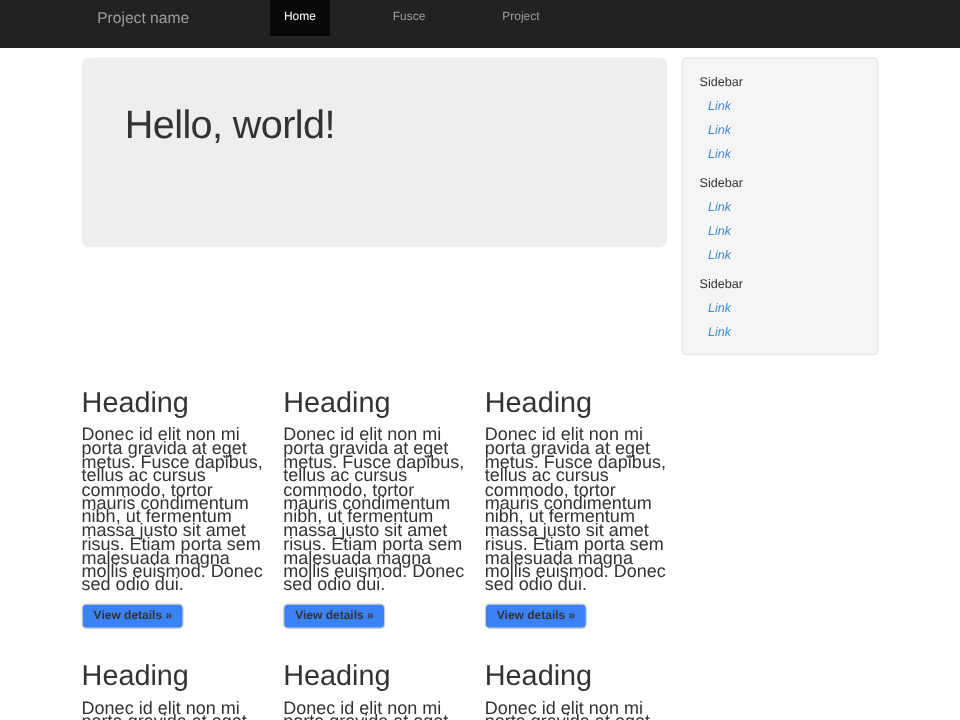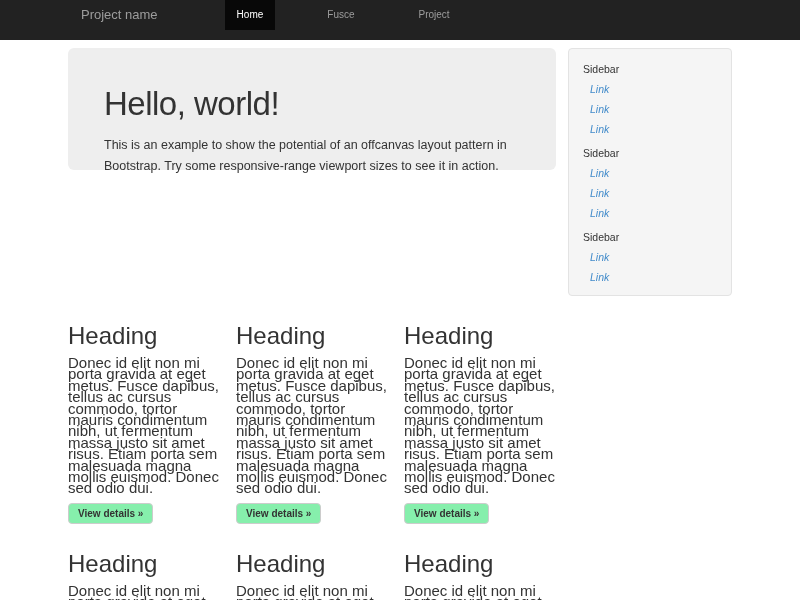--- a/index.html
+++ b/index.html
@@ -29,38 +29,38 @@
     padding:0 12px;text-decoration:none;cursor:pointer;margin-left:40px;}
   .nav li.active a{background:var(--navbar-active-bg);color:var(--navbar-active-link);}
 
   
   .container{width:664px;margin:0 auto;}
   .top-row{display:flex;margin-top:8px;}
   .main-col{width:497px;margin-right:12px;}
   .side-col{width:167px;}
 
   
-  .jumbotron{background:var(--jumbotron-bg);border-radius:6px;padding:24px 36px 28px;height:122px;}
+  .jumbotron{background:var(--jumbotron-bg);border-radius:6px;padding:24px 36px 28px;height:158px;}
   .jumbotron h1{font-size:33px;font-weight:500;letter-spacing:-.5px;margin-top:13px;color:#333;}
   .jumbotron p{font-size:12.5px;line-height:1.68;margin-top:12px;color:#333;}
 
   
   .sidebar{background:var(--sidebar-bg);border:1px solid var(--sidebar-border);
     border-radius:4px;padding:6px 0 8px;}
   .sidebar .group-heading{font-size:10.5px;color:#333;padding:8px 14px 4px;}
   .sidebar a{display:block;font-size:10.5px;color:var(--accent);
     padding:4px 14px 4px 21px;text-decoration:none;cursor:pointer;font-style:italic;}
 
   
   .cards-row{display:flex;}
   .card{width:152px;margin-right:16px;}
   .card h2{font-size:24px;font-weight:500;color:#333;margin-top:26px;}
   .card p{font-size:15px;line-height:11.4px;margin:7px 0 9px;color:#333;}
   .card .btn{display:inline-block;font-size:10px;font-weight:bold;color:#333;
-    background:#86efac;border:1px solid var(--btn-border);border-radius:4px;
+    background:#3b82f6;border:1px solid var(--btn-border);border-radius:4px;
     padding:4px 9px;cursor:pointer;font-family:inherit;}
 </style>
 </head>
 <body>
 
 <nav class="navbar">
   <div class="navbar-inner">
     <a class="brand">Project name</a>
     <ul class="nav">
         <li class="active">
@@ -75,21 +75,20 @@
       </ul>
   </div>
 </nav>
 
 <div class="container">
 
   <div class="top-row">
     <div class="main-col">
       <div class="jumbotron">
         <h1>Hello, world!</h1>
-        <p>This is an example to show the potential of an offcanvas layout pattern in Bootstrap. Try some responsive-range viewport sizes to see it in action.</p>
       </div>
     </div>
     <div class="side-col">
       <div class="sidebar">
           <div class="group-heading">Sidebar</div>
           <a>Link</a>
           <a>Link</a>
           <a>Link</a>
           <div class="group-heading">Sidebar</div>
           <a>Link</a>

